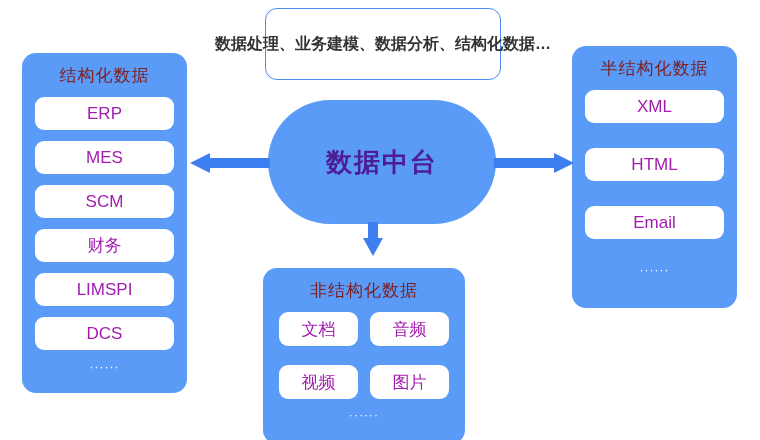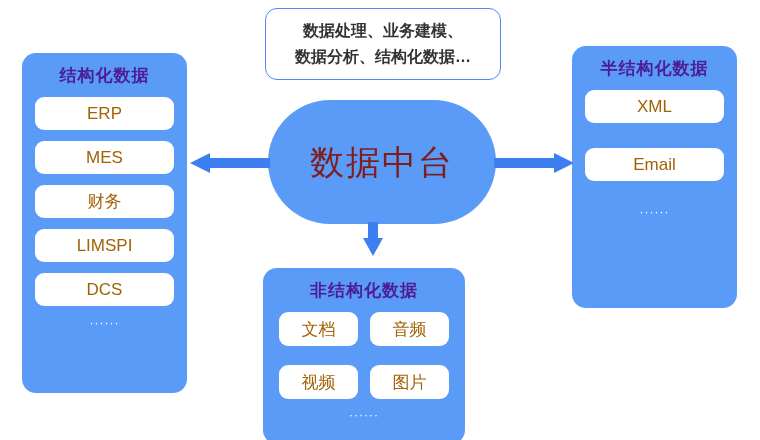--- a/index.html
+++ b/index.html
@@ -21,31 +21,31 @@
   }
 
   
   .panel {
     position: absolute;
     background: #5B9BF8;
     border-radius: 14px;
     box-sizing: border-box;
   }
   .panel-title {
-    color: #4c1d95;
-    font-weight: bold;
+    color: #7f1d1d;
+    font-weight: normal;
     font-size: 17px;
     text-align: center;
     letter-spacing: 1px;
     line-height: 1;
   }
   .chip {
     background: #ffffff;
     border-radius: 9px;
-    color: #a16207;
+    color: #a21caf;
     font-size: 17px;
     display: flex;
     align-items: center;
     justify-content: center;
     box-sizing: border-box;
   }
   .dots {
     color: #ffffff;
     font-size: 12px;
     text-align: center;
@@ -111,40 +111,40 @@
     top: 100px;
     width: 228px;
     height: 124px;
     background: #5B9BF8;
     border-radius: 62px;
     display: flex;
     align-items: center;
     justify-content: center;
   }
   #center-hub .hub-label {
-    color: #7f1d1d;
-    font-weight: normal;
-    font-size: 34px;
+    color: #4c1d95;
+    font-weight: bold;
+    font-size: 26px;
     letter-spacing: 2px;
     line-height: 1;
   }
 
   
   #top-callout {
     position: absolute;
     left: 265px;
     top: 8px;
     width: 236px;
     height: 72px;
     background: #ffffff;
     border: 1.5px solid #4A8BF5;
     border-radius: 12px;
     box-sizing: border-box;
     display: flex;
-    flex-direction: column;
+    flex-direction: row;
     align-items: center;
     justify-content: center;
   }
   #top-callout .callout-line {
     color: #333333;
     font-weight: bold;
     font-size: 16px;
     line-height: 26px;
     white-space: nowrap;
   }
@@ -173,29 +173,31 @@
 
   <div id="top-callout">
     <div class="callout-line">数据处理、业务建模、</div>
     <div class="callout-line">数据分析、结构化数据…</div>
   </div>
 
   <div class="panel" id="left-panel">
     <div class="panel-title">结构化数据</div>
     <div class="chip">ERP</div>
     <div class="chip">MES</div>
+    <div class="chip">SCM</div>
     <div class="chip">财务</div>
     <div class="chip">LIMSPI</div>
     <div class="chip">DCS</div>
     <div class="dots">······</div>
   </div>
 
   <div class="panel" id="right-panel">
     <div class="panel-title">半结构化数据</div>
     <div class="chip">XML</div>
+    <div class="chip">HTML</div>
     <div class="chip">Email</div>
     <div class="dots">······</div>
   </div>
 
   <div class="panel" id="bottom-panel">
     <div class="panel-title">非结构化数据</div>
     <div id="bottom-grid">
       <div class="chip">文档</div>
       <div class="chip">音频</div>
       <div class="chip">视频</div>

